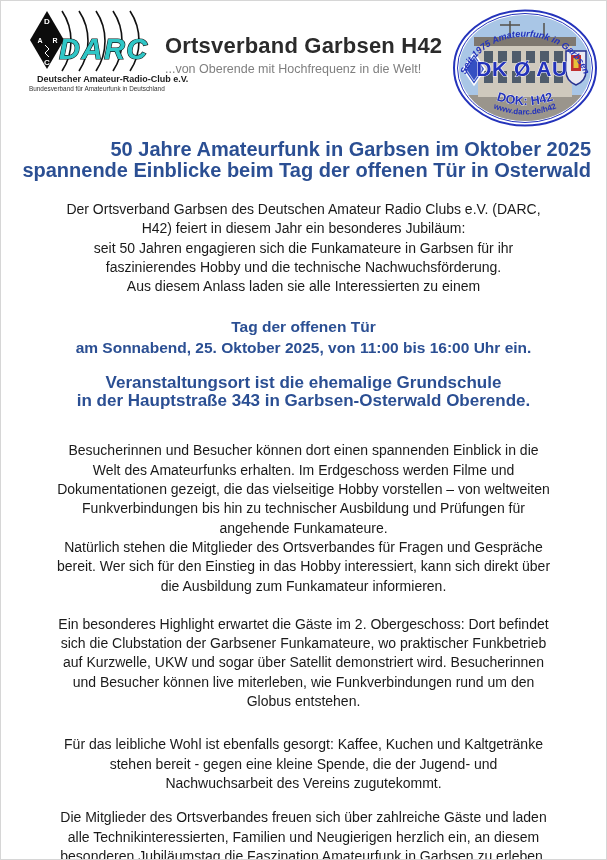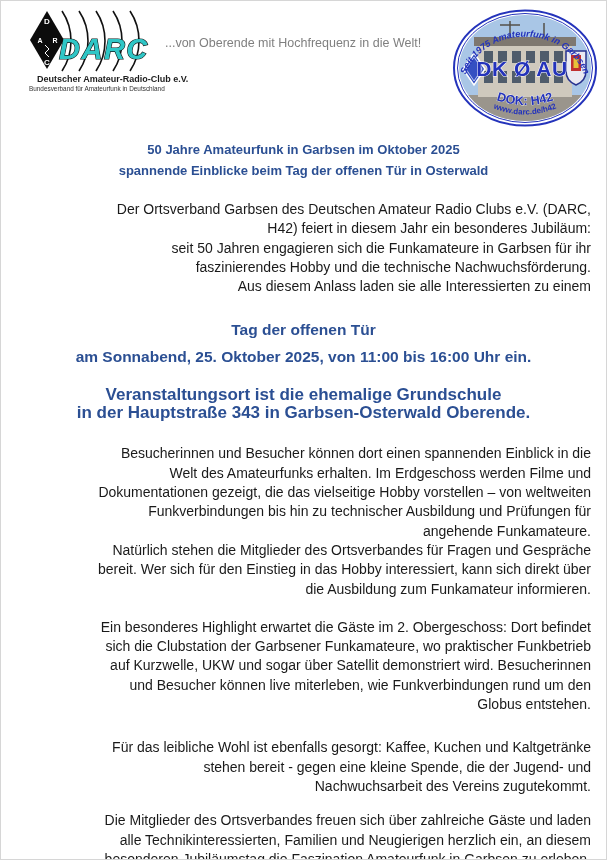--- a/index.html
+++ b/index.html
@@ -44,43 +44,43 @@
     letter-spacing:0.2px;white-space:nowrap;
   }
   .subtitle{
     font-size:12.5px;color:var(--muted-gray);margin-top:3px;white-space:nowrap;
   }
   .badge{flex:0 0 auto;margin-left:auto;margin-top:0;}
   
   main{ text-align:center; padding:0 15px; }
   .headline{
     margin:16px 0 0 0;
-    font-size:13px;font-weight:bold;
+    font-size:20px;font-weight:bold;
     color:var(--accent-blue);
     line-height:21px;
+    text-align:right;
   }
   .body-par{
     margin:19px 0 0 0;
     font-size:14px;line-height:19.3px;
     color:var(--body-text);
-    text-align:right;
   }
   .event{
     margin:20px 0 0 0;
     font-size:15.5px;font-weight:bold;
     color:var(--accent-blue);
-    line-height:27px;
+    line-height:21px;
   }
   .venue{
     margin:16px 0 0 0;
     font-size:17px;font-weight:bold;
     color:var(--accent-blue);
     line-height:18px;
   }
-  .par-visit{margin-top:22px;}
+  .par-visit{margin-top:31px;}
   .par-highlight{}
   .par-catering{margin-top:24px;}
   .par-closing{margin-top:15px;}
 </style>
 </head>
 <body>
 
 <div class="page">
 
   <header class="header">
@@ -105,20 +105,21 @@
           <text x="18" y="56" font-size="8" font-weight="bold" fill="#fff" text-anchor="middle">C</text>
         </g>
 
         <text x="30" y="50" font-size="29" font-weight="bold" font-style="italic" letter-spacing="1.5" style="fill:var(--teal)" stroke="#111" stroke-width="1.2" paint-order="stroke">DARC</text>
       </svg>
       <div class="org-name">Deutscher Amateur-Radio-Club e.V.</div>
       <div class="org-sub">Bundesverband für Amateurfunk in Deutschland</div>
     </div>
 
     <div class="header-text">
+      <h1>Ortsverband Garbsen H42</h1>
       <div class="subtitle">...von Oberende mit Hochfrequenz in die Welt!</div>
     </div>
 
     <div class="badge">
       <svg width="146" height="118" viewBox="0 0 146 118" aria-hidden="true">
         <defs>
           <clipPath id="badgeClip">
               <ellipse cx="73" cy="59" rx="66" ry="53"></ellipse>
             </clipPath>
           <path id="arcTop" d="M 12,72 A 62,54 0 0 1 134,72" fill="none"></path>

